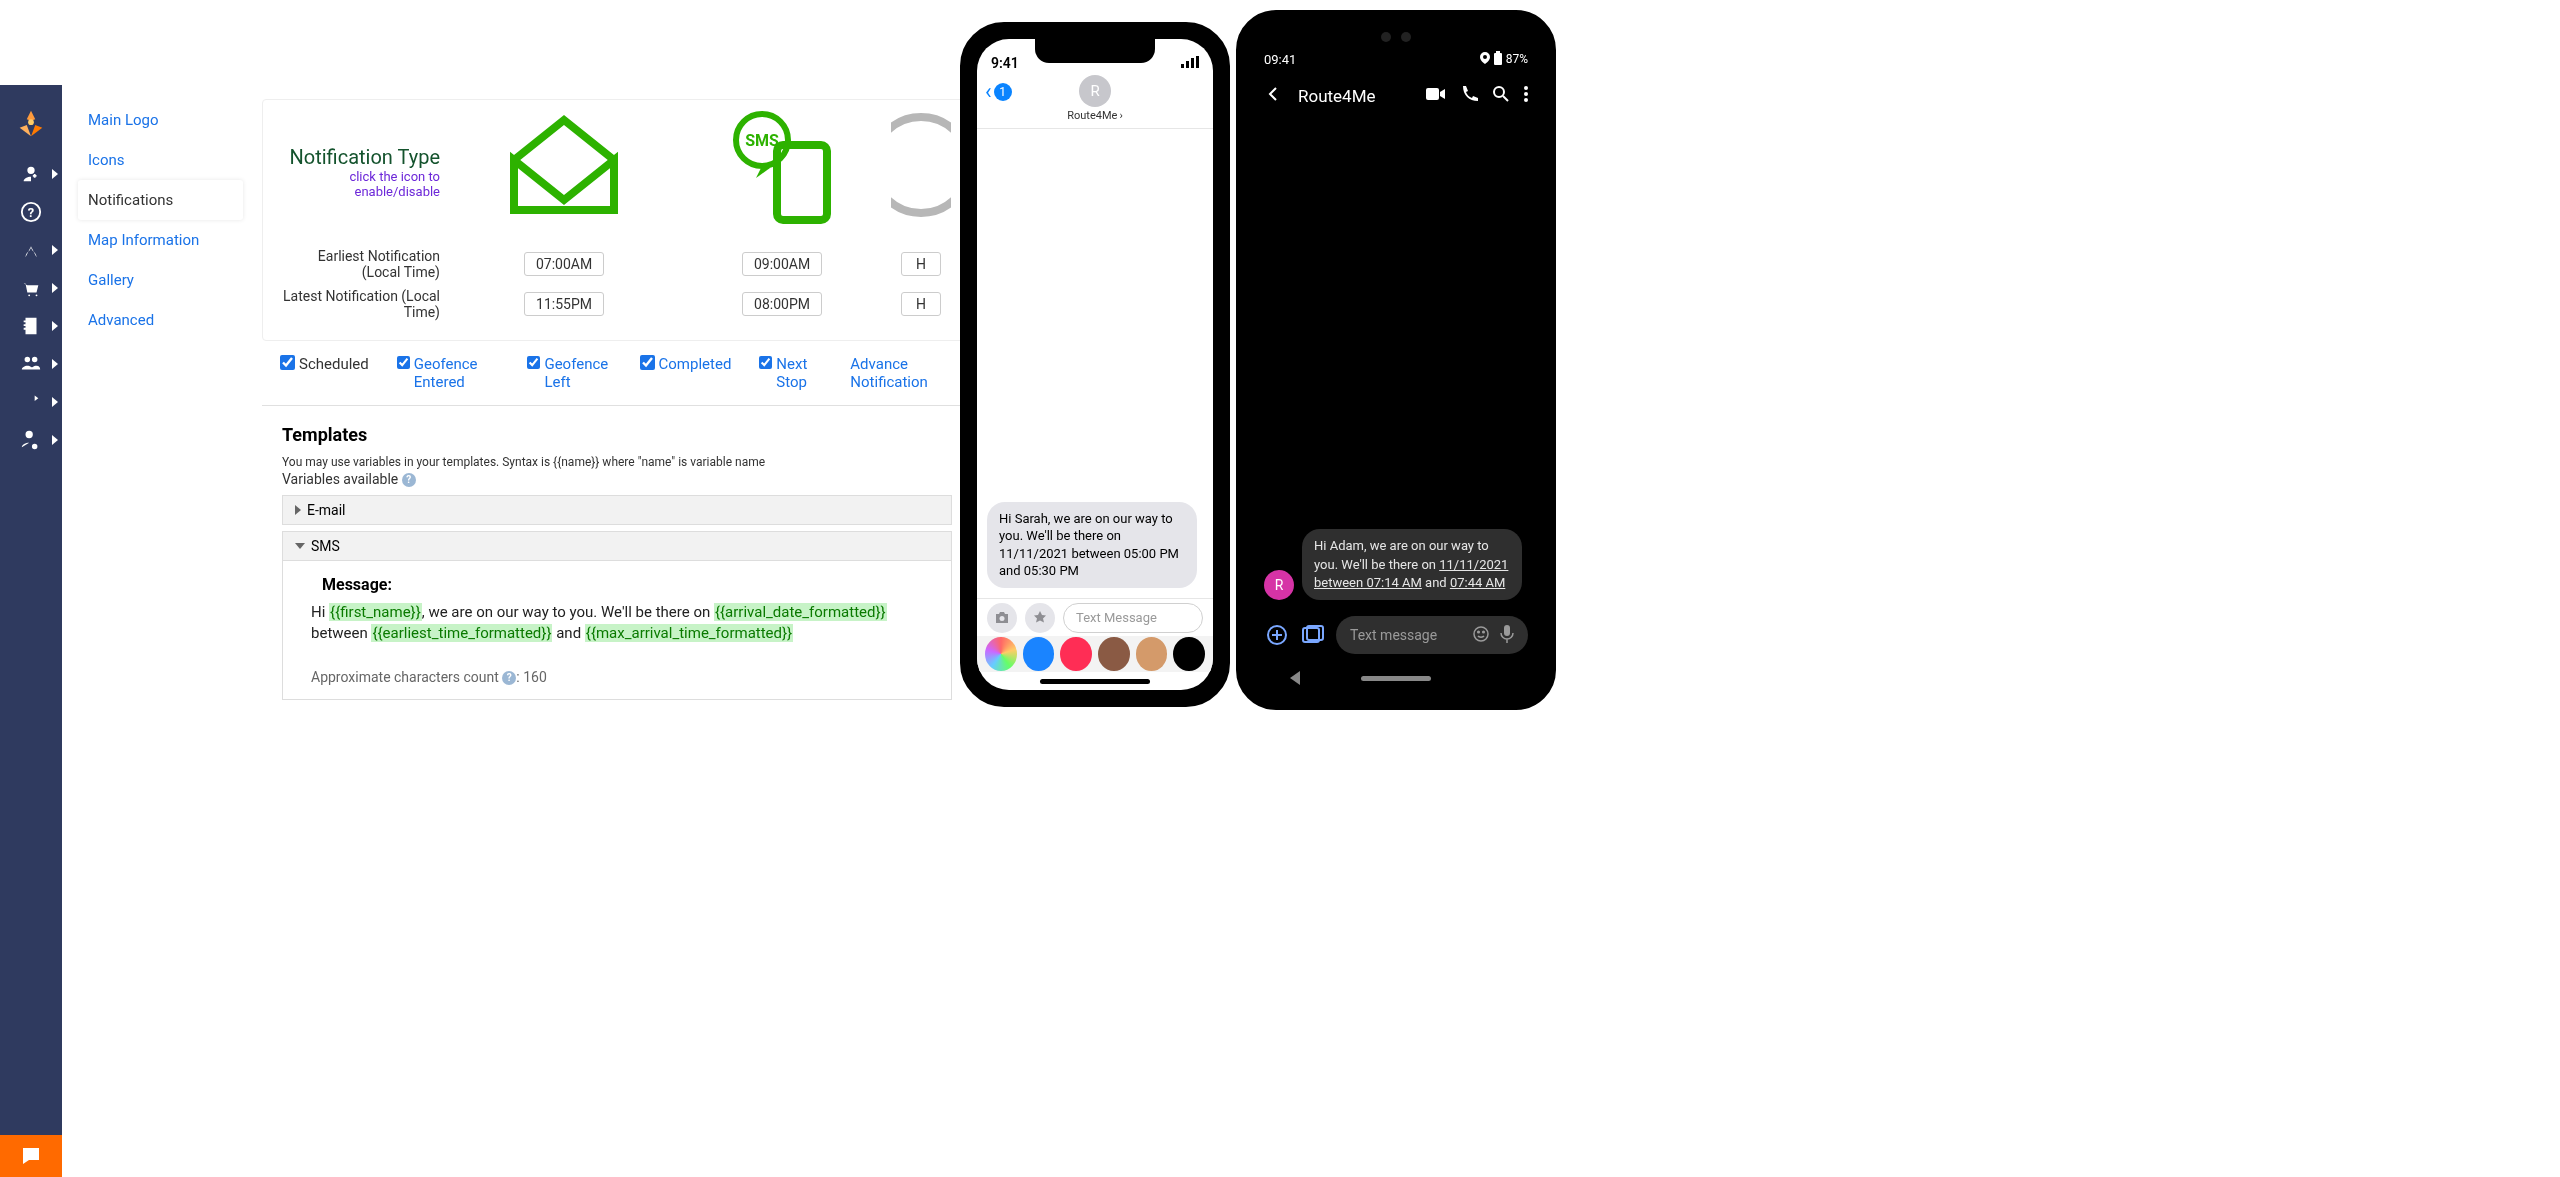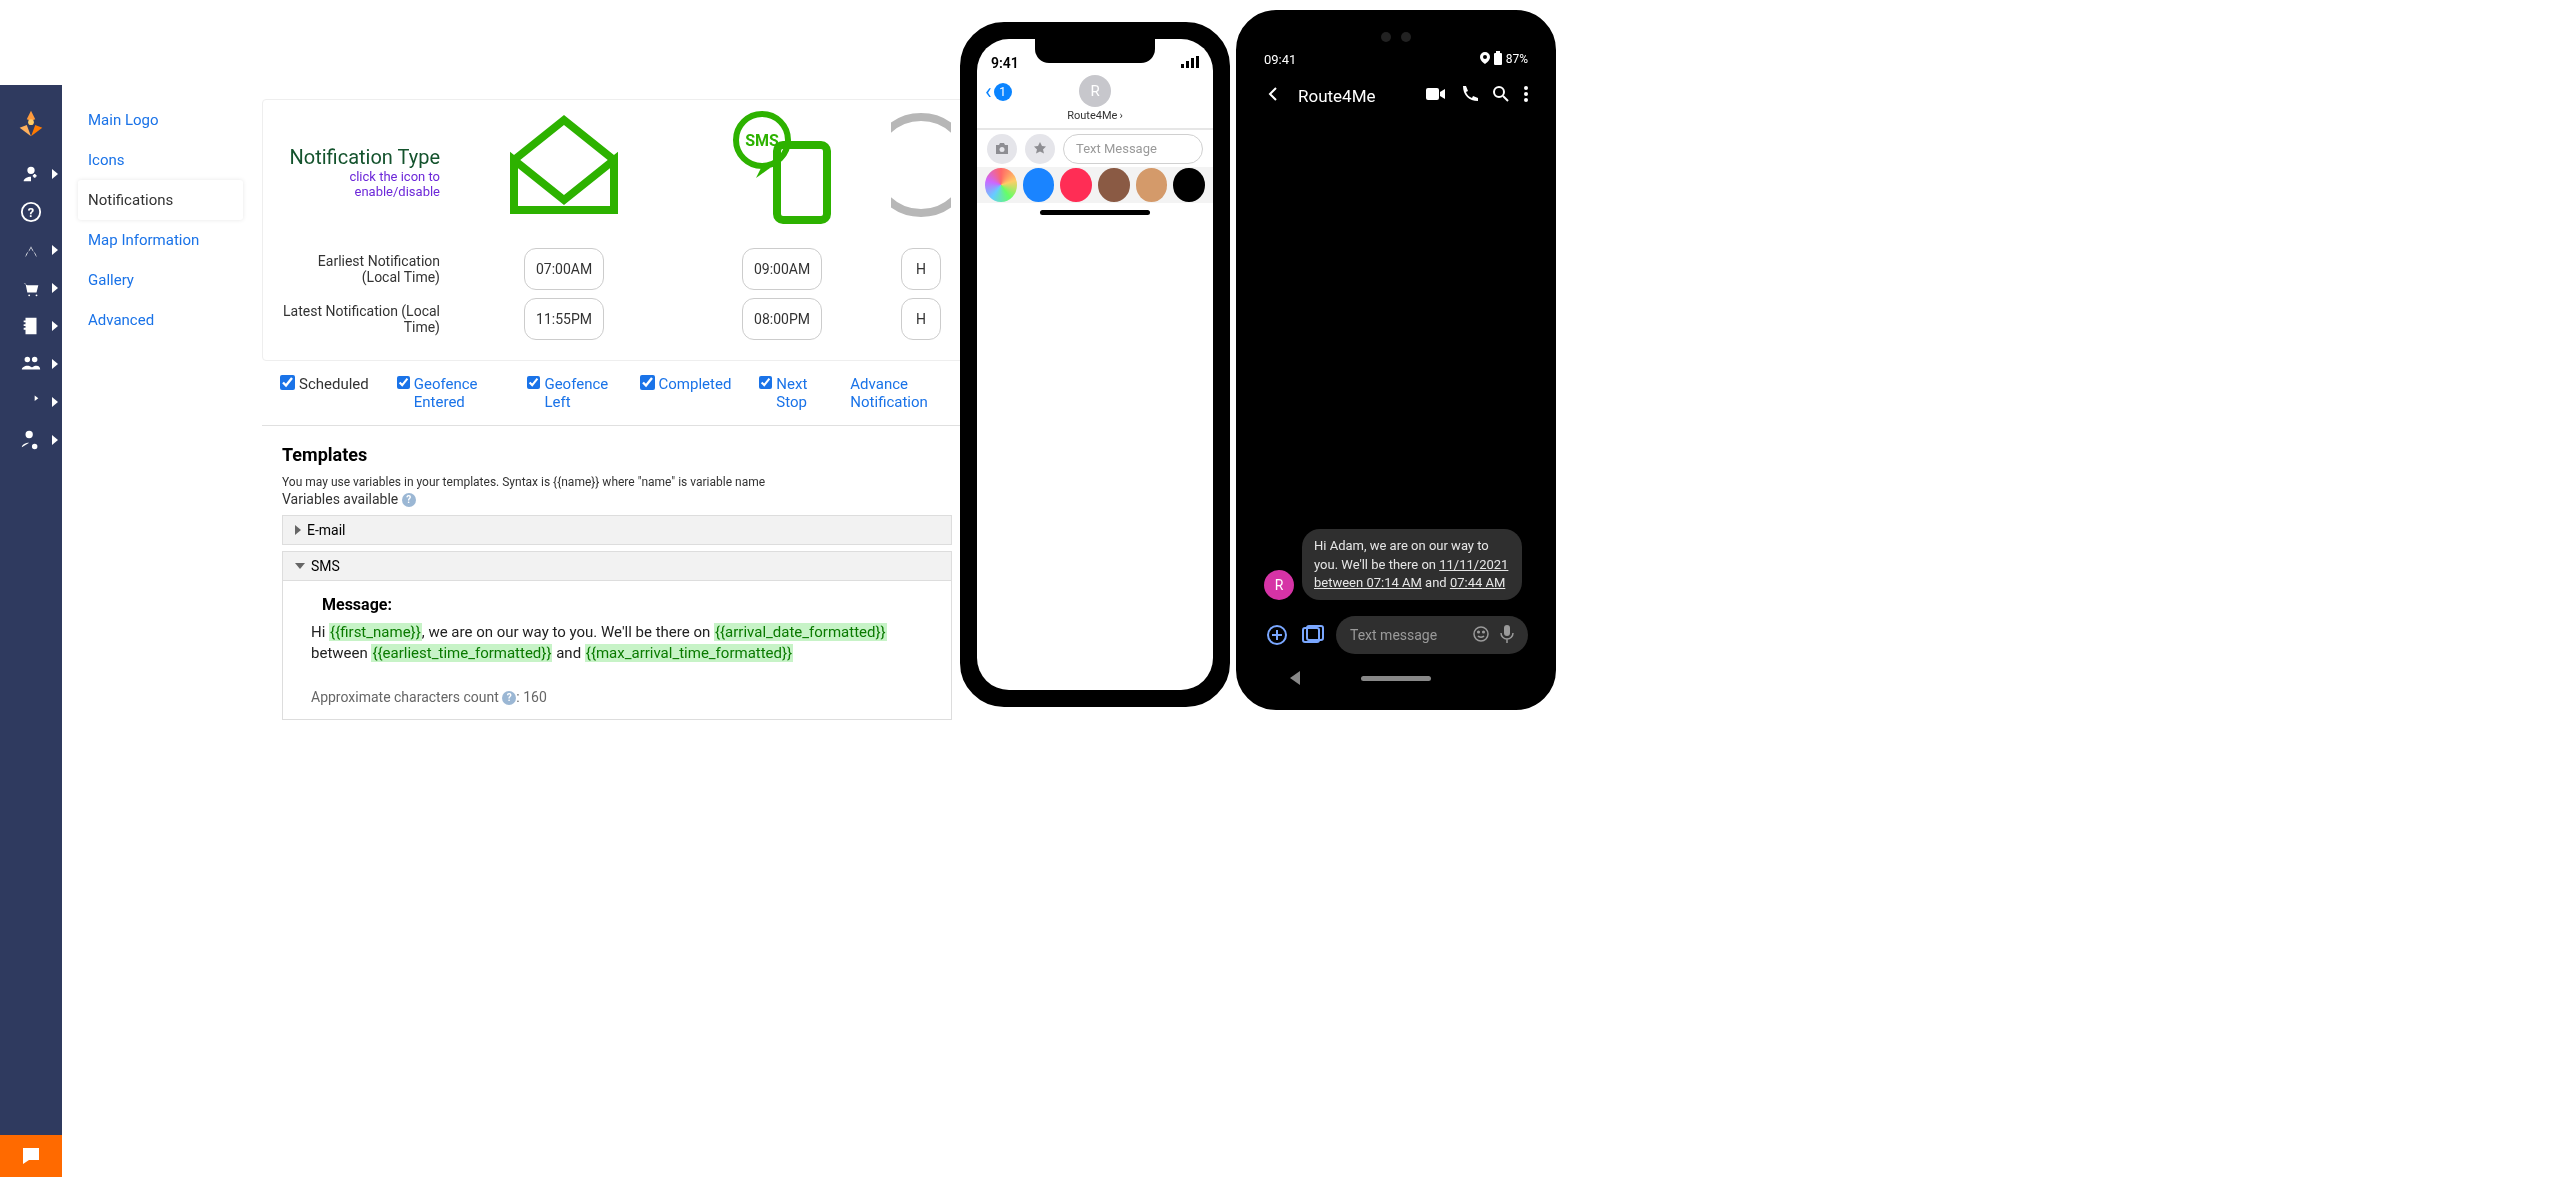--- a/index.html
+++ b/index.html
@@ -21,21 +21,21 @@
 
 .main-panel { position:absolute; left:262px; top:99px; width:710px; }
 .notif-header { background:#fff; padding:10px 20px 20px 20px; border:1px solid #eee; border-radius:4px; }
 .notif-row { display:flex; align-items:center; }
 .notif-label { width:200px; text-align:right; padding-right:15px; font-size:14px; color:#333; }
 .notif-icons-row { display:flex; }
 .notif-col { width:218px; display:flex; flex-direction:column; align-items:center; gap:10px; }
 .notif-col.partial { width:60px; overflow:hidden; }
 .type-label { font-size:20px; color:#14532d; }
 .type-sub { font-size:13px; color:#6d28d9; }
-.time-input { width:80px; height:42px; border:1px solid #ccc; border-radius:12px; text-align:center; font-size:14px; color:#333; background:#fff; }
+.time-input { width:80px; height:24px; border:1px solid #ccc; border-radius:3px; text-align:center; font-size:14px; color:#333; background:#fff; }
 .tabs-bar { display:flex; gap:28px; padding:14px 18px; border-bottom:1px solid #e0e0e0; background:#fff; font-size:15px; }
 .tabs-bar label { display:flex; align-items:flex-start; gap:4px; color:#1a73e8; cursor:pointer; }
 .tabs-bar label.active { color:#333; }
 .tabs-bar input[type=checkbox] { width:15px; height:15px; accent-color:#1a73e8; }
 .templates { background:#fff; padding:18px 20px; }
 .templates h3 { font-size:18px; font-weight:700; margin-bottom:10px; }
 .templates .hint { font-size:12px; color:#333; margin-bottom:2px; }
 .templates .vars { font-size:14px; color:#333; margin-bottom:8px; }
 .info-icon { display:inline-block; width:14px; height:14px; border-radius:50%; background:#9bb7d4; color:#fff; font-size:10px; text-align:center; line-height:14px; font-weight:700; vertical-align:middle; }
 .accordion { border:1px solid #ddd; background:#f2f2f2; padding:6px 12px; font-size:14px; display:flex; align-items:center; gap:6px; cursor:pointer; }
@@ -299,20 +299,23 @@
     <div class="ios-nav">
       <div class="ios-back">
         <span>‹</span>
         <span class="badge">1</span>
       </div>
       <div class="ios-avatar">R</div>
       <div class="ios-name">
           <span>Route4Me</span>
           <span>›</span>
         </div>
+    </div>
+    <div class="ios-thread">
+      <div class="ios-bubble">Hi Sarah, we are on our way to you. We'll be there on 11/11/2021 between 05:00 PM and 05:30 PM</div>
     </div>
     <div class="ios-input-bar">
       <div class="ios-round">
           <svg width="16" height="14" viewBox="0 0 16 14" fill="#8e8e93">
             <path d="M2 3h3l1-2h4l1 2h3v9H2z"></path>
             <circle cx="8" cy="7.5" r="2.5" fill="#e5e5ea"></circle>
           </svg>
         </div>
       <div class="ios-round">
           <svg width="16" height="16" viewBox="0 0 16 16" fill="#8e8e93">

